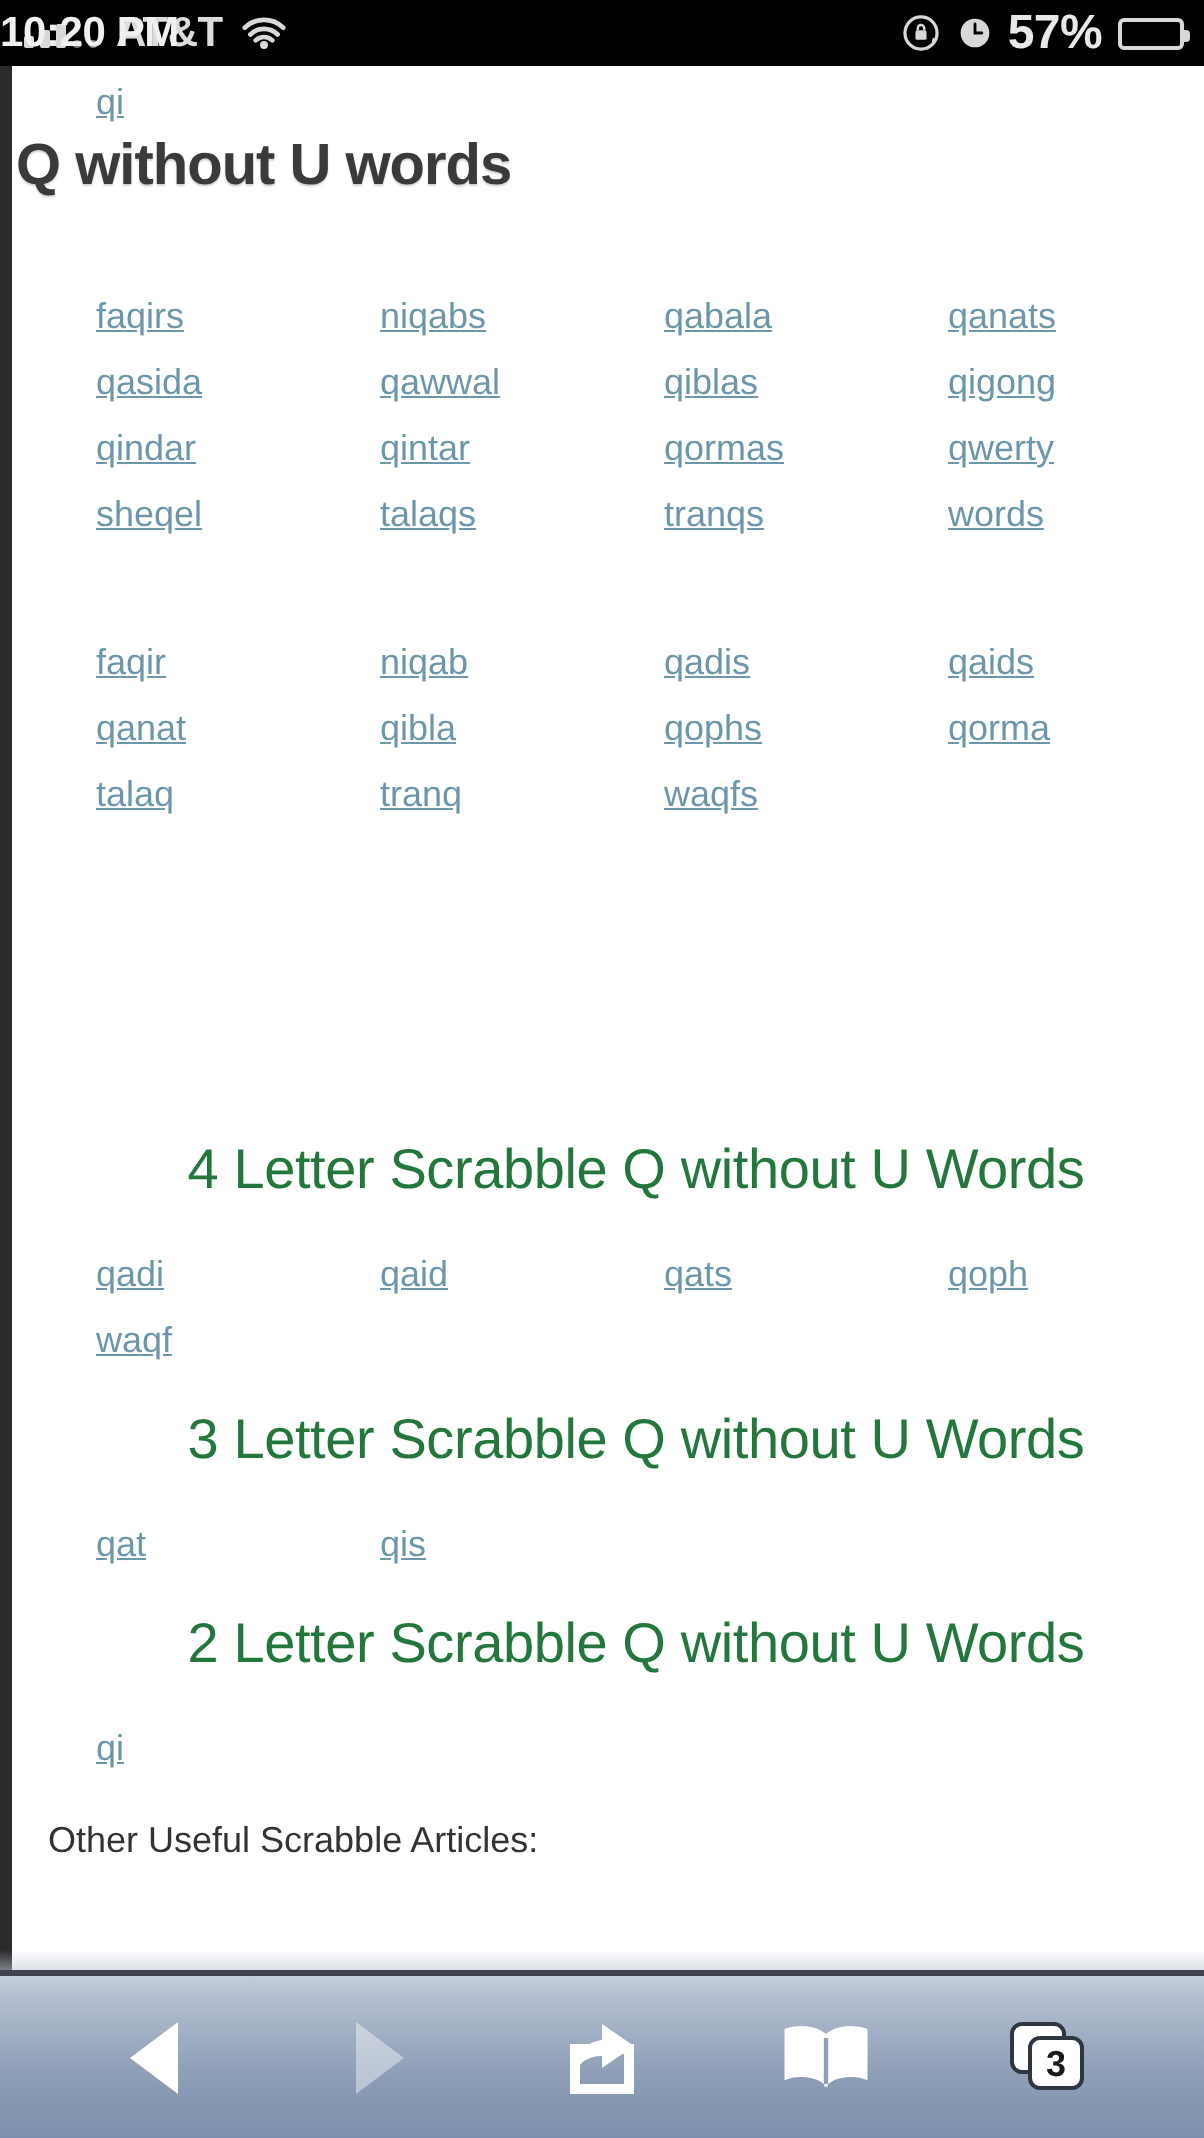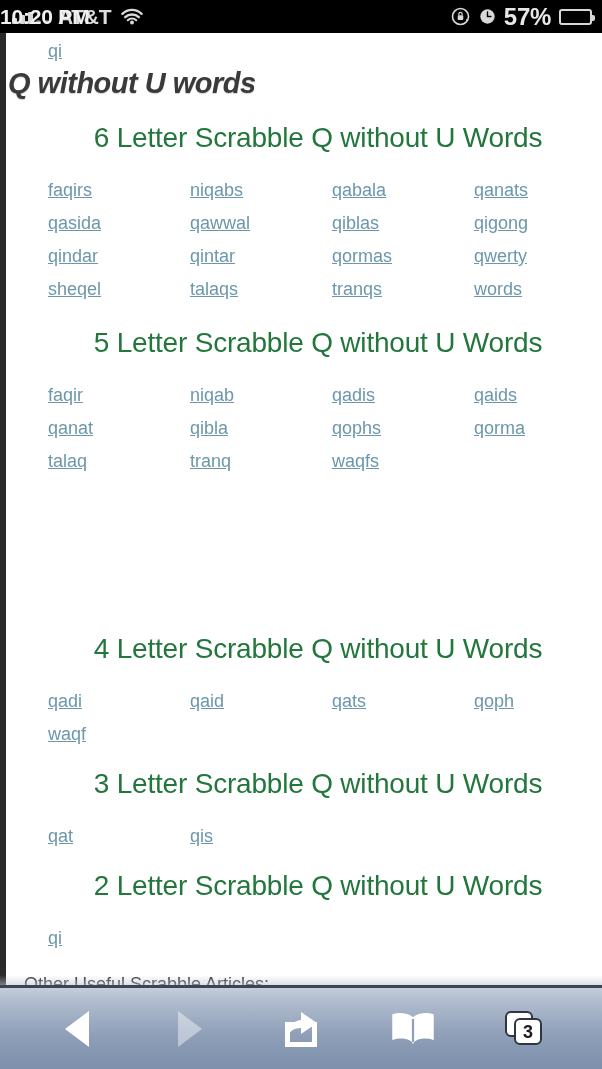--- a/index.html
+++ b/index.html
@@ -137,21 +137,20 @@
     cursor: pointer;
   }
 
   .page-title {
     font-size: 29px;
     font-weight: bold;
     color: #3a3a3a;
     padding: 5px 0 0 2px;
     letter-spacing: -0.5px;
     text-shadow: 0 1px 1px rgba(0,0,0,0.18);
-    font-style: italic;
   }
 
   .section-heading {
     color: #23773c;
     font-size: 28px;
     font-weight: normal;
     text-align: center;
     padding-left: 28px;
     letter-spacing: -0.2px;
   }
@@ -260,21 +259,20 @@
   <div class="page-card">
     <div class="page-inner">
 
       <div class="top-link-row">
         <a class="wlink">qi</a>
       </div>
 
       <div class="page-title">Q without U words</div>
 
       <div style="height:22px"></div>
-      <div class="section-heading">6 Letter Scrabble Q without U Words</div>
       <div style="height:22px"></div>
       <div class="word-grid">
         <a class="wlink">faqirs</a>
         <a class="wlink">niqabs</a>
         <a class="wlink">qabala</a>
         <a class="wlink">qanats</a>
         <a class="wlink">qasida</a>
         <a class="wlink">qawwal</a>
         <a class="wlink">qiblas</a>
         <a class="wlink">qigong</a>
@@ -282,21 +280,20 @@
         <a class="wlink">qintar</a>
         <a class="wlink">qormas</a>
         <a class="wlink">qwerty</a>
         <a class="wlink">sheqel</a>
         <a class="wlink">talaqs</a>
         <a class="wlink">tranqs</a>
         <a class="wlink">words</a>
       </div>
 
       <div style="height:24px"></div>
-      <div class="section-heading">5 Letter Scrabble Q without U Words</div>
       <div style="height:22px"></div>
       <div class="word-grid">
         <a class="wlink">faqir</a>
         <a class="wlink">niqab</a>
         <a class="wlink">qadis</a>
         <a class="wlink">qaids</a>
         <a class="wlink">qanat</a>
         <a class="wlink">qibla</a>
         <a class="wlink">qophs</a>
         <a class="wlink">qorma</a>

